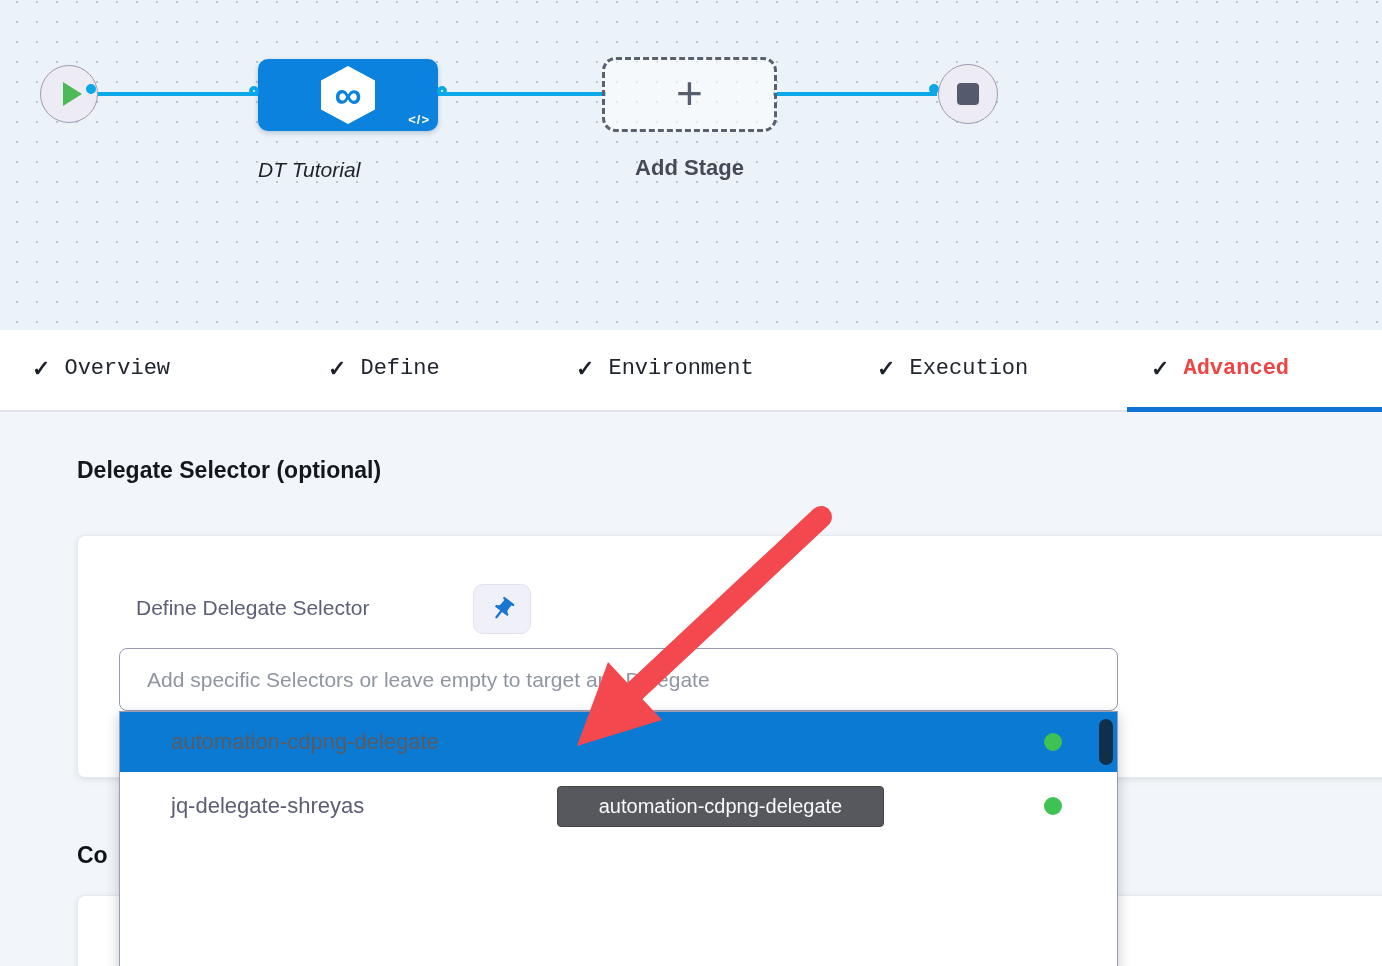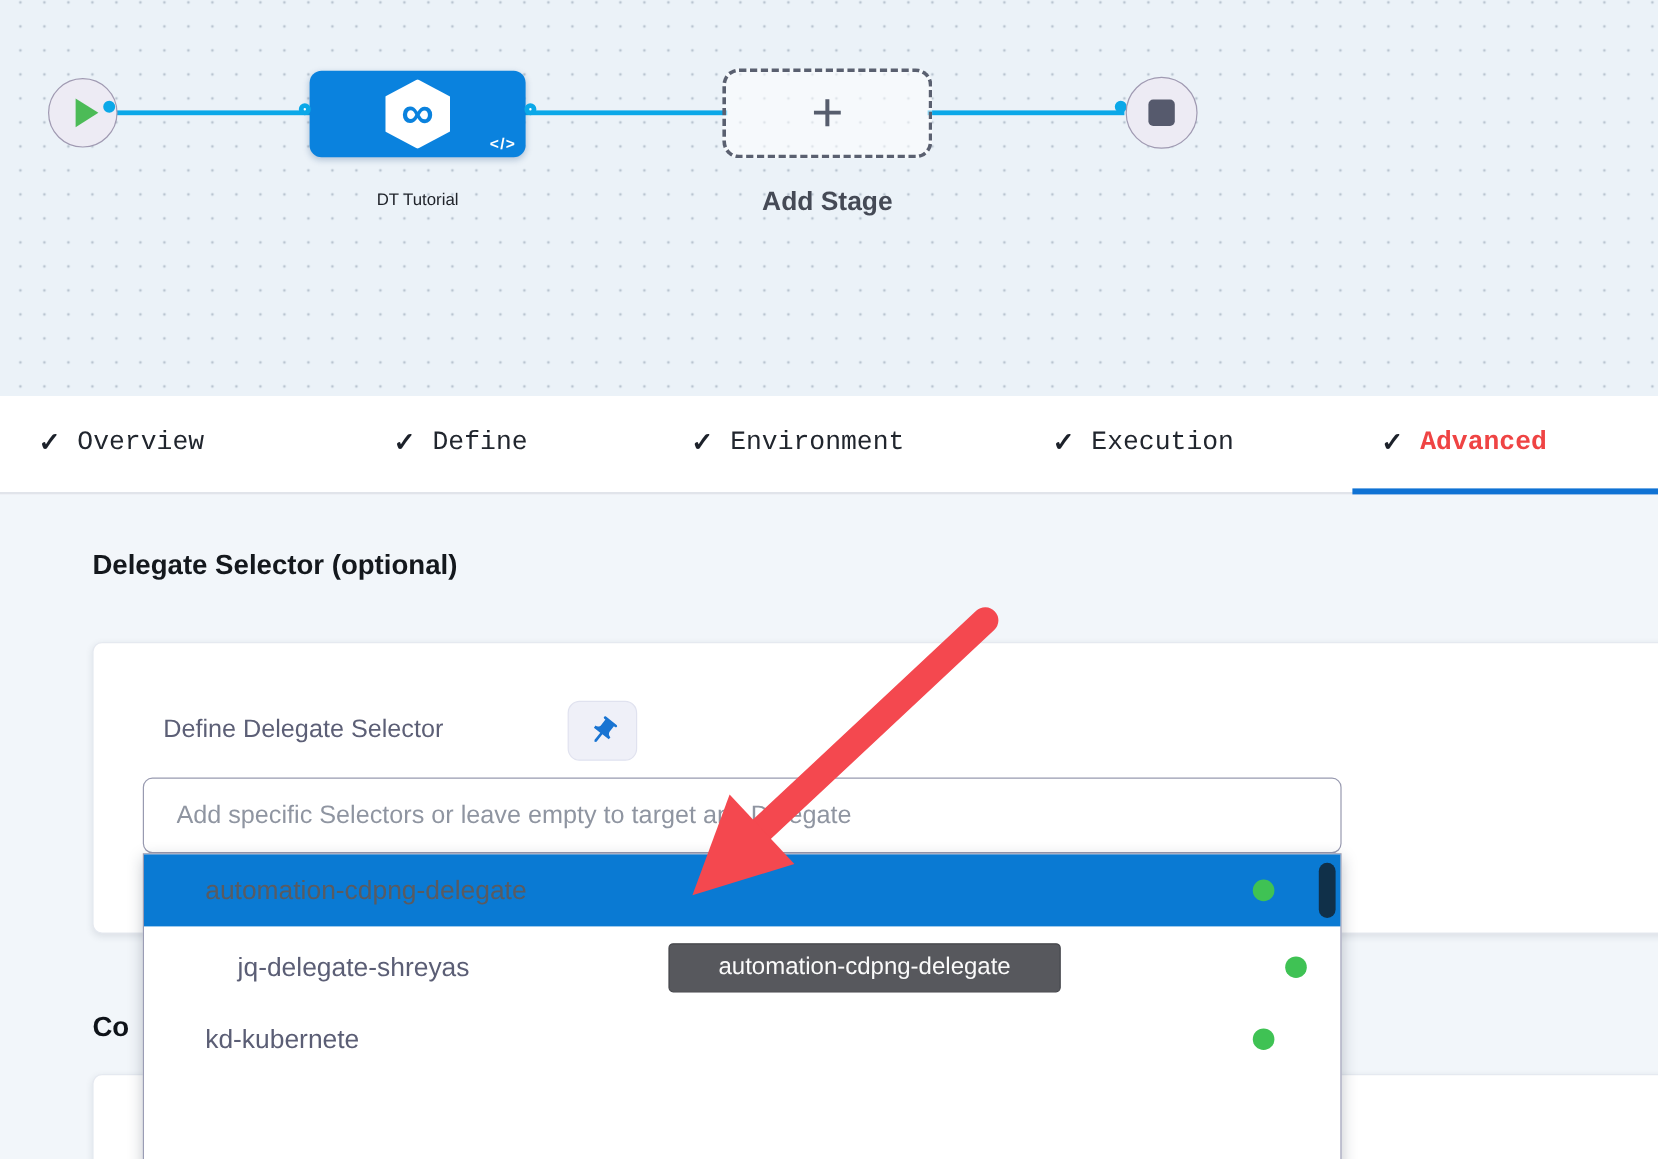--- a/index.html
+++ b/index.html
@@ -59,22 +59,22 @@
     position:absolute; left:63px; top:7px; width:54px; height:58px; background:#fff;
     clip-path:polygon(50% 0, 100% 25%, 100% 75%, 50% 100%, 0 75%, 0 25%);
     display:flex; align-items:center; justify-content:center;
   }
   .hexagon span { color:#0a82de; font-size:38px; font-weight:bold; line-height:54px; }
   .code-glyph {
     position:absolute; right:8px; bottom:4px; color:#fff;
     font-size:13px; font-weight:bold; letter-spacing:1px;
   }
   .stage-label {
-    position:absolute; left:258px; top:158px; width:180px; text-align:center;
-    font-size:14px; font-weight:500; color:#20242b;
+    position:absolute; left:258px; top:158px; width:180px; 
+    font-size:21px; font-weight:500; color:#20242b;font-style:italic;
   }
   .add-stage {
     position:absolute; left:602px; top:57px; width:175px; height:75px;
     border:3px dashed #5a6070; border-radius:14px;
     background:rgba(255,255,255,.55);
     display:flex; align-items:center; justify-content:center;
   }
   .add-stage .plus { font-size:46px; font-weight:200; color:#565d6d; margin-top:-4px; }
   .add-stage-label {
     position:absolute; left:602px; top:155px; width:175px; text-align:center;
@@ -141,21 +141,21 @@
   .dropdown {
     position:absolute; left:119px; top:711px; width:999px; height:280px; z-index:20;
     background:#fff; border:1px solid #9a9cb4;
     box-shadow:0 4px 12px rgba(25,35,55,.25);
   }
   .dd-row {
     position:relative; height:60px; display:flex; align-items:center;
     padding-left:51px; font-size:22px; color:#5b5e75; cursor:pointer;
   }
   .dd-row.selected { background:#0a7ad3; color:#5a5b60; }
-  .dd-rest { margin-top:4px;margin-left:27px; }
+  .dd-rest { margin-top:4px; }
   .dot {
     position:absolute; left:924px; top:21px; width:18px; height:18px;
     border-radius:50%; background:#3fc254;
   }
   .scroll-thumb {
     position:absolute; right:4px; top:7px; width:14px; height:46px;
     border-radius:7px; background:#103049; z-index:25; cursor:grab;
   }
 
   
@@ -251,24 +251,20 @@
 
 <div class="dropdown">
   <div class="dd-row selected">
     <span>automation-cdpng-delegate</span>
     <span class="dot"></span>
   </div>
   <div class="dd-row dd-rest">
     <span>jq-delegate-shreyas</span>
     <span class="dot"></span>
   </div>
-  <div class="dd-row">
-    <span>kd-kubernete</span>
-    <span class="dot"></span>
-  </div>
   <div class="scroll-thumb"></div>
 </div>
 
 <div class="tooltip">
   <span>automation-cdpng-delegate</span>
 </div>
 
 <svg class="arrow-overlay">
   <line x1="821" y1="517" x2="635" y2="691" stroke="#f4484f" stroke-width="22" stroke-linecap="round"></line>
   <polygon points="577,746 608,662 662,720" fill="#f4484f"></polygon>

